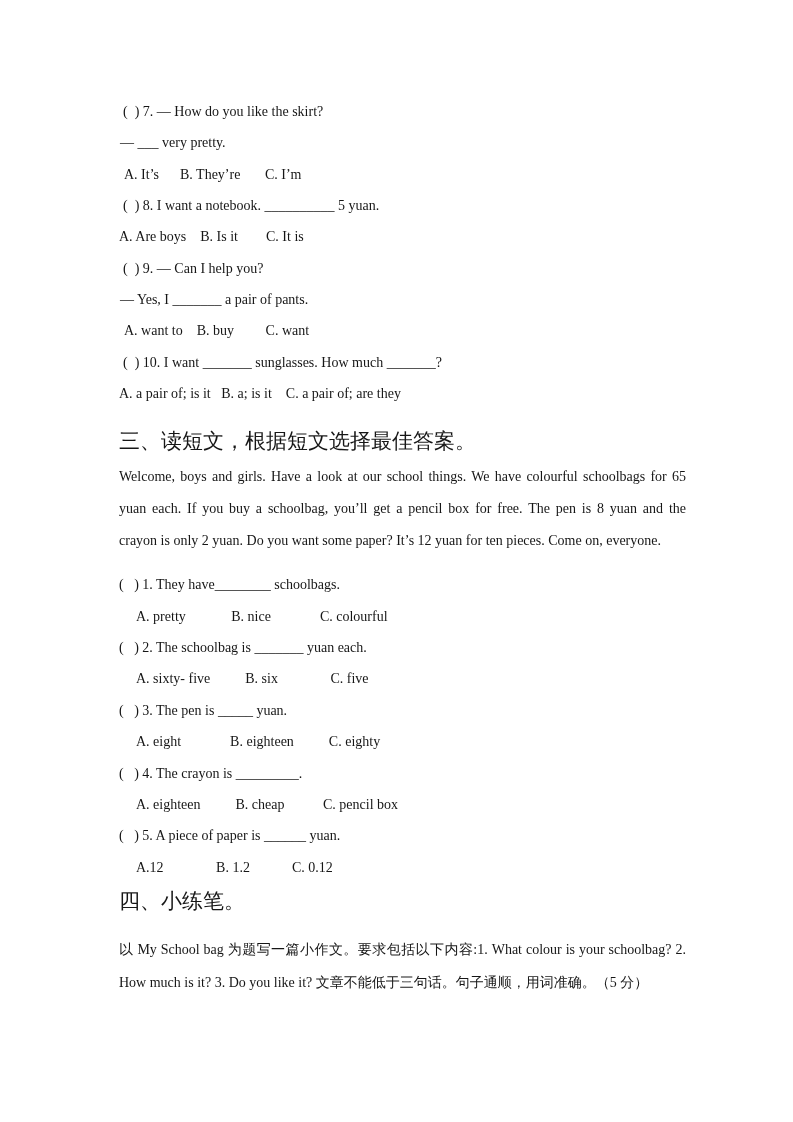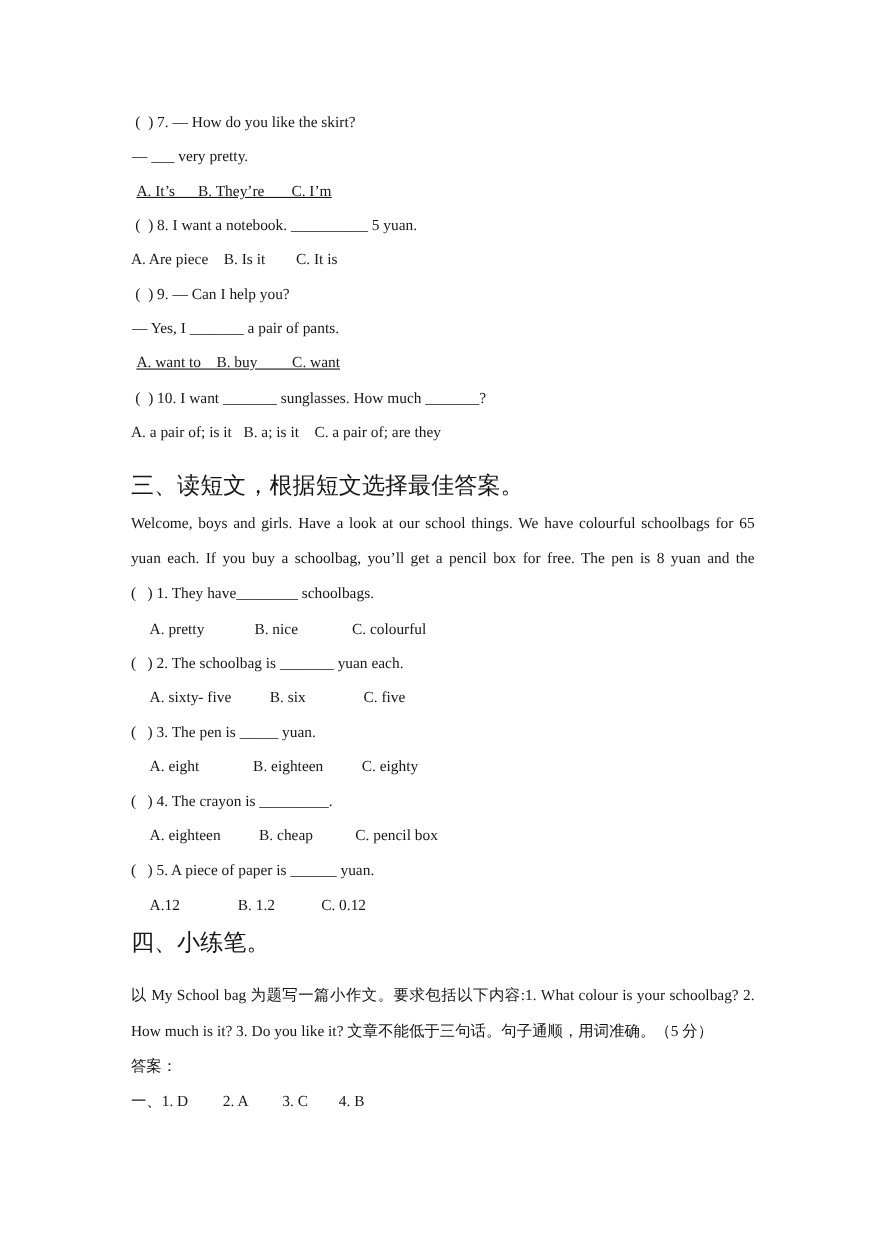--- a/index.html
+++ b/index.html
@@ -20,42 +20,42 @@
     background: #ffffff;
     color: #161616;
     font-family: "Liberation Serif", "DejaVu Serif", serif;
     font-size: 14px;
   }
   .line {
     line-height: 31.35px;
     white-space: pre-wrap;
   }
   .ind-q    { padding-left: 4px; }   
-  .ind-opt  { padding-left: 5px; text-decoration: underline; }   
+  .ind-opt  { padding-left: 5px; }   
   .ind-dash { padding-left: 1px; }   
   .ind-opt3 { padding-left: 17px; }  
 
   .cn-heading {
     font-size: 21px;
     font-weight: normal;
     line-height: 32px;
     margin: 16px 0 4px 0;
     white-space: pre-wrap;
   }
   .cn-heading.writing { margin: 2px 0 16px 0; }
 
   .passage-line {
     line-height: 32px;
     text-align: justify;
     text-align-last: justify;
     white-space: normal;
   }
   .passage-line.last { text-align-last: auto; }
 
-  .rq-block { margin-top: 0; }
+  .rq-block { margin-top: 12px; }
 
   .prompt-line {
     line-height: 33px;
     text-align: justify;
     text-align-last: justify;
     white-space: normal;
     font-family: Liberation Serif, serif;
   }
   .prompt-line.last { text-align-last: auto; }
 
@@ -66,36 +66,37 @@
 <body>
 
 <div class="page">
 
   <section>
     <div class="line ind-q">(  ) 7. — How do you like the skirt?</div>
     <div class="line ind-dash">— ___ very pretty.</div>
     <div class="line ind-opt">A. It’s      B. They’re       C. I’m</div>
 
     <div class="line ind-q">(  ) 8. I want a notebook. __________ 5 yuan.</div>
-    <div class="line">A. Are piece    B. Is it        C. It is</div>
+    <div class="line">A. Are boys    B. Is it        C. It is</div>
 
     <div class="line ind-q">(  ) 9. — Can I help you?</div>
     <div class="line ind-dash">— Yes, I _______ a pair of pants.</div>
     <div class="line ind-opt">A. want to    B. buy         C. want</div>
 
     <div class="line ind-q">(  ) 10. I want _______ sunglasses. How much _______?</div>
     <div class="line">A. a pair of; is it   B. a; is it    C. a pair of; are they</div>
   </section>
 
   <section>
     <h2 class="cn-heading">三、读短文，根据短文选择最佳答案。</h2>
 
     <div>
       <div class="passage-line">Welcome, boys and girls. Have a look at our school things. We have colourful schoolbags for 65</div>
       <div class="passage-line">yuan each. If you buy a schoolbag, you’ll get a pencil box for free. The pen is 8 yuan and the</div>
+      <div class="passage-line last">crayon is only 2 yuan. Do you want some paper? It’s 12 yuan for ten pieces. Come on, everyone.</div>
     </div>
 
     <div class="rq-block">
       <div class="line">(   ) 1. They have________ schoolbags.</div>
       <div class="line ind-opt3">A. pretty             B. nice              C. colourful</div>
 
       <div class="line">(   ) 2. The schoolbag is _______ yuan each.</div>
       <div class="line ind-opt3">A. sixty- five          B. six               C. five</div>
 
       <div class="line">(   ) 3. The pen is _____ yuan.</div>
@@ -108,18 +109,14 @@
       <div class="line ind-opt3">A.12               B. 1.2            C. 0.12</div>
     </div>
   </section>
 
   <section>
     <h2 class="cn-heading writing">四、小练笔。</h2>
     <div class="prompt-line">以 My School bag 为题写一篇小作文。要求包括以下内容:1. What colour is your schoolbag? 2.</div>
     <div class="prompt-line last">How much is it? 3. Do you like it? 文章不能低于三句话。句子通顺，用词准确。（5 分）</div>
   </section>
 
-  <section>
-    <div class="answers-label">答案：</div>
-    <div class="answers-row">一、1. D         2. A         3. C        4. B</div>
-  </section>
 
 </div>
 
 </body></html>

